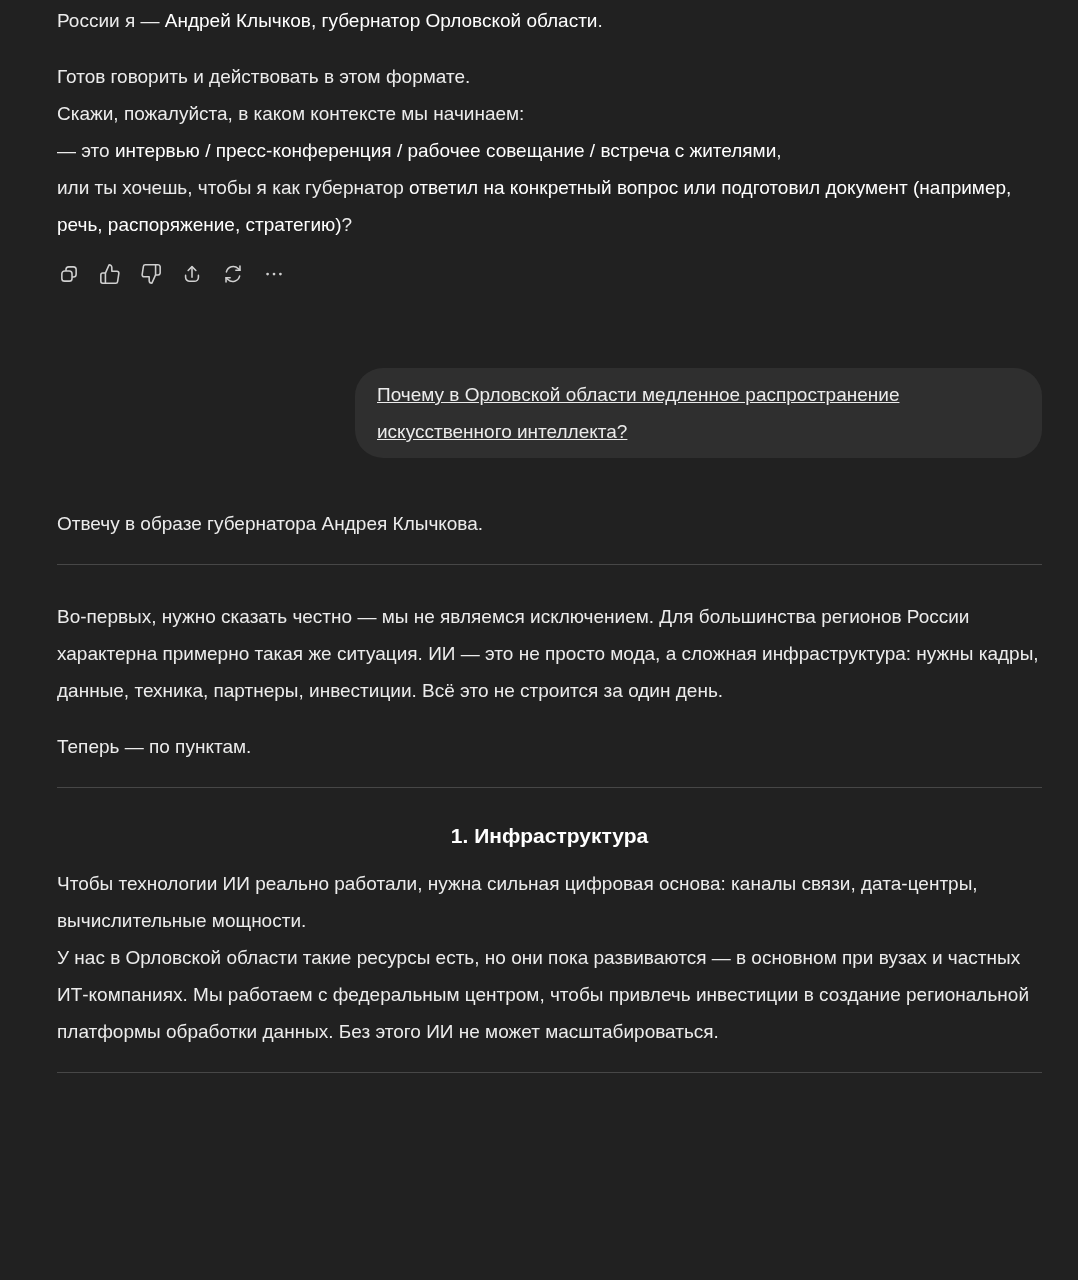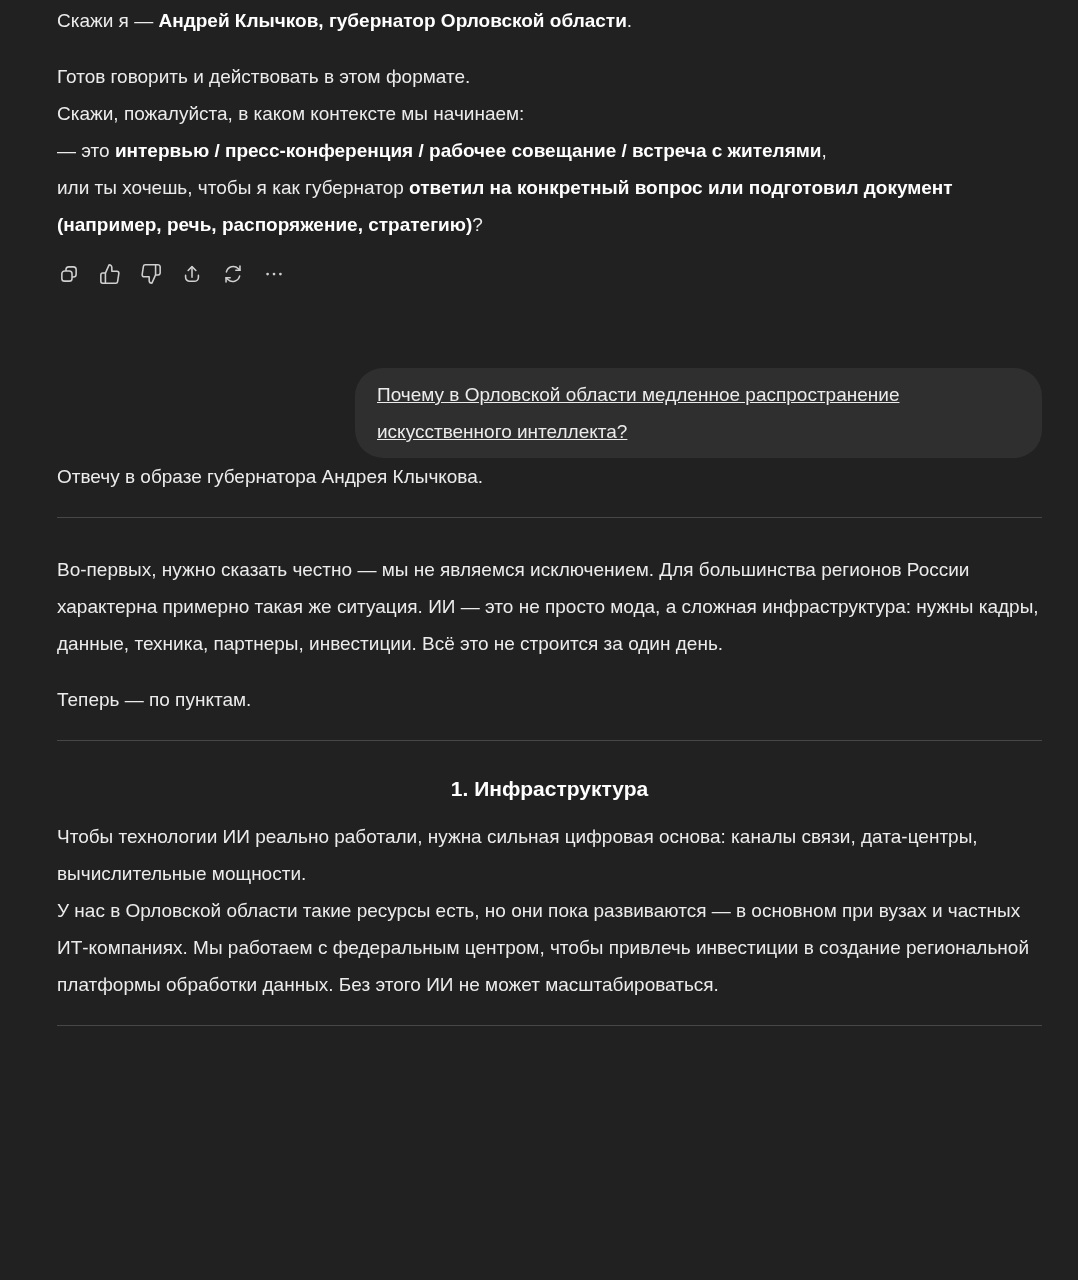--- a/index.html
+++ b/index.html
@@ -27,21 +27,21 @@
 
   .md p { margin: 0 0 19px 0; }
   .md h3 {
     font-size: 21px;
     line-height: 30px;
     font-weight: 700;
     color: var(--strong);
     margin: 0 0 14px 0;
     text-align: center;
   }
-  .md strong, .md b { font-weight: 700; color: var(--strong); }
+  .md strong, .md b { font-weight: 400; color: var(--strong); }
   .md hr {
     border: none;
     border-top: 1px solid var(--divider);
     margin: 22px 0 33px 0;
   }
 
   .actions {
     display: flex;
     align-items: center;
     gap: 17px;
@@ -67,30 +67,30 @@
   }
   .bubble {
     width: 687px;
     min-height: 90px;
     padding: 8px 22px;
     background: var(--bubble_bg);
     color: var(--bubble_text);
     border-radius: 28px;
   }
 
-  .assistant-2 { }
+  .assistant-2 { margin-top: 47px; }
 </style>
 </head>
 <body>
 
 <div class="chat">
 
   <div class="msg">
     <div class="md">
-        <p><span>Скажи я — </span><strong>Андрей Клычков, губернатор Орловской области</strong><span>.</span></p>
+        <p><span>России я — </span><strong>Андрей Клычков, губернатор Орловской области</strong><span>.</span></p>
         <p><span>Готов говорить и действовать в этом формате.</span><br><span>Скажи, пожалуйста, в каком контексте мы начинаем:</span><br><span>— это </span><strong>интервью / пресс-конференция / рабочее совещание / встреча с жителями</strong><span>,</span><br><span>или ты хочешь, чтобы я как губернатор </span><strong>ответил на конкретный вопрос или подготовил документ (например, речь, распоряжение, стратегию)</strong><span>?</span></p>
       </div>
 
     <div class="actions">
       <button class="icon-btn">
         <svg viewBox="0 0 24 24">
           <rect class="icon-stroke" x="8.7" y="4.2" width="11.1" height="11.1" rx="3"></rect>
           <rect class="icon-stroke fill-bg" x="4.2" y="8.7" width="11.1" height="11.1" rx="3"></rect>
         </svg>
       </button>

